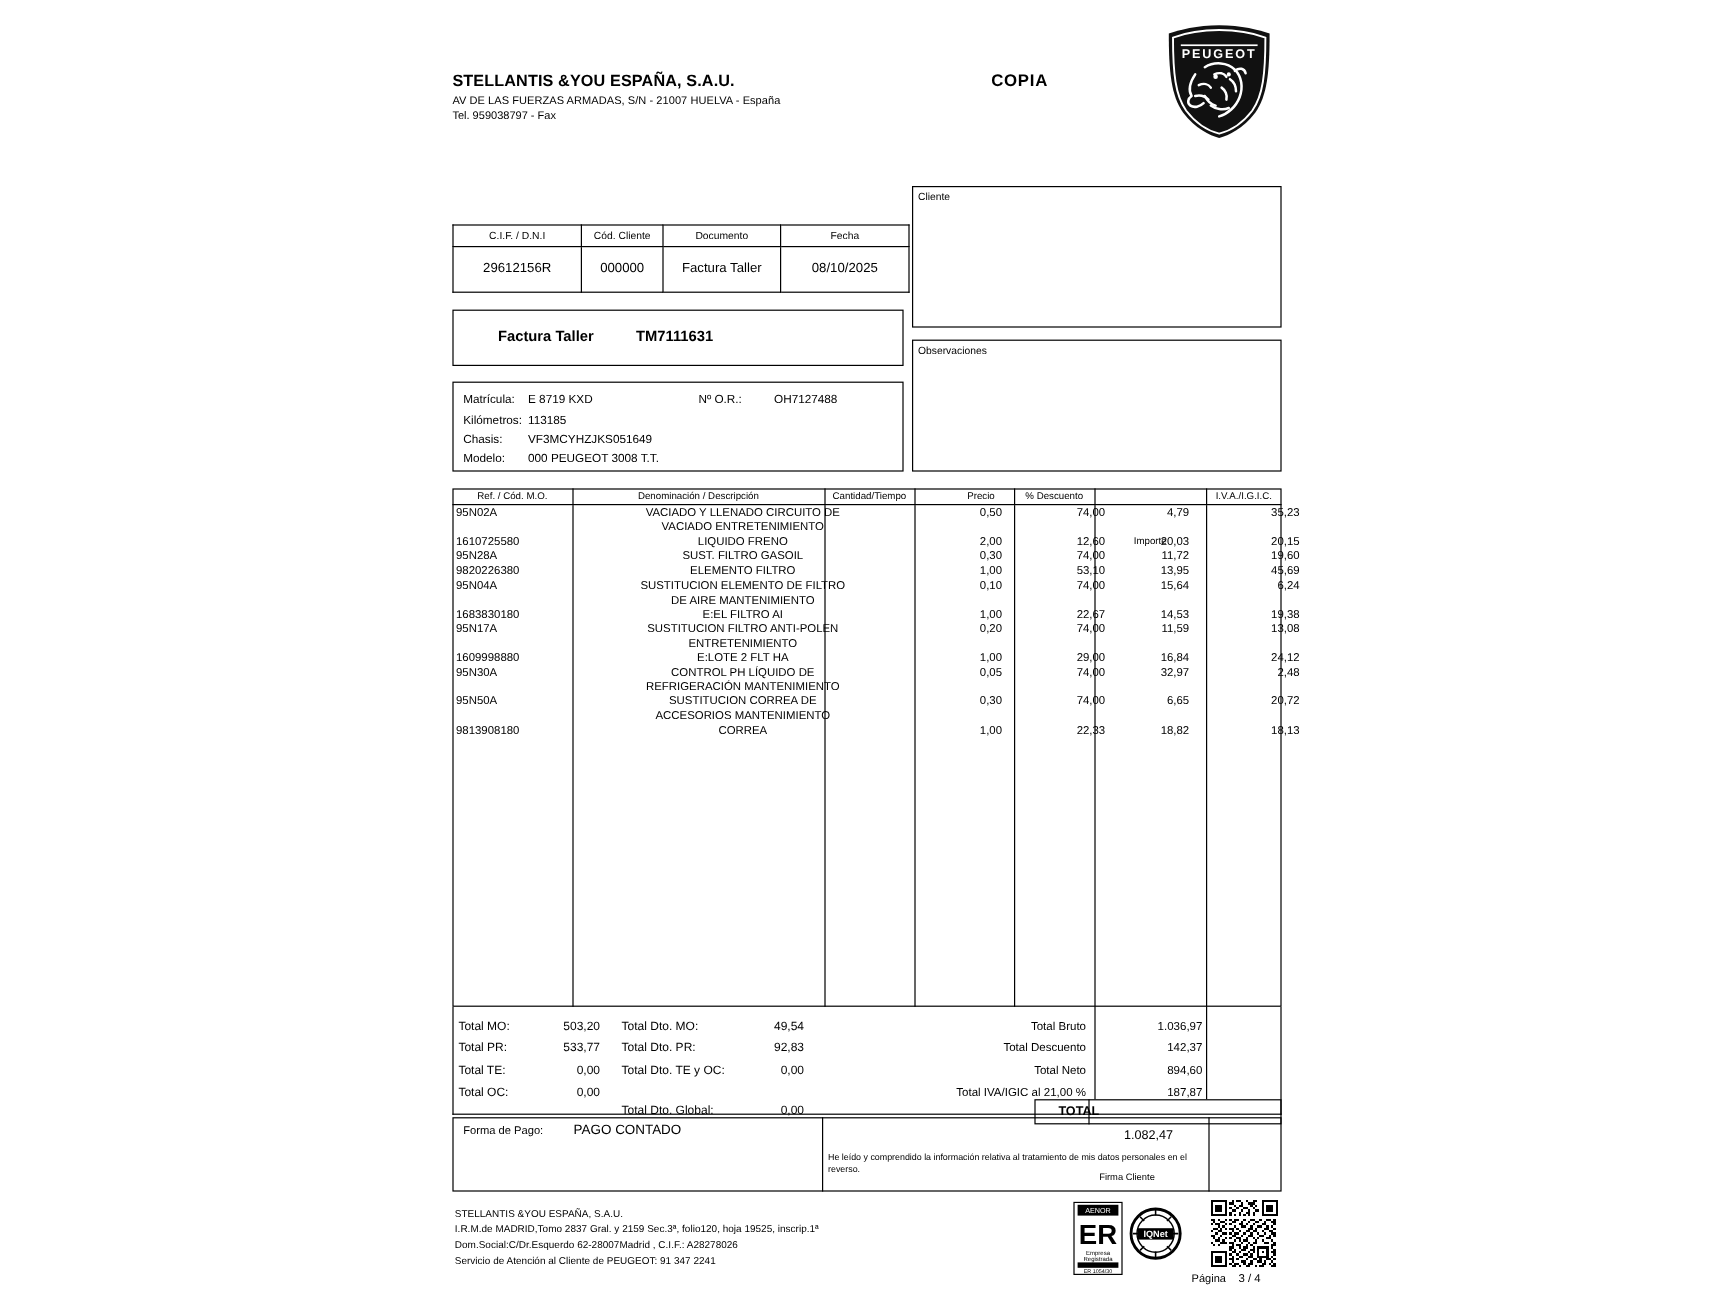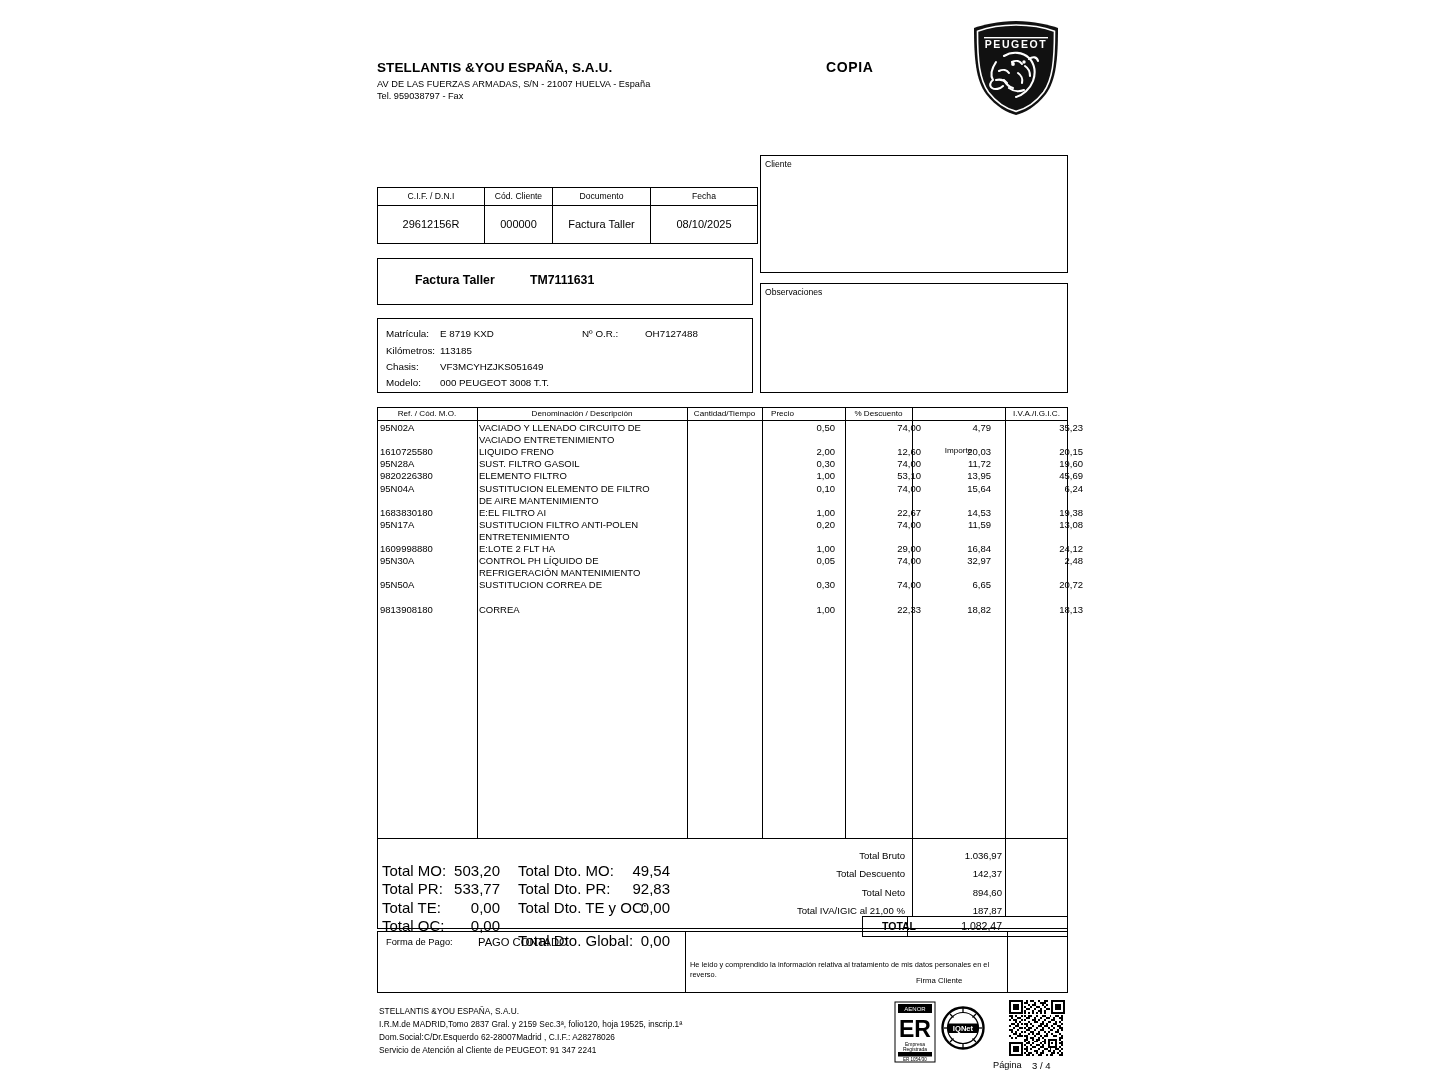--- a/index.html
+++ b/index.html
@@ -179,42 +179,41 @@
   }
   .irow {
     position: absolute;
     left: 0;
     width: 691px;
     height: 12.1px;
     font-size: 9.5px;
     line-height: 12.1px;
   }
   .c-ref  { position: absolute; left: 3px;   width: 95px;  text-align: left; }
-  .c-desc { position: absolute; left: 102px; width: 280px; text-align: left; }
+  .c-desc { position: absolute; left: 102px; width: 280px; text-align: center; }
   .c-qty  { position: absolute; left: 386px; width: 72px;  text-align: right; }
   .c-pre  { position: absolute; left: 466px; width: 78px;  text-align: right; }
   .c-dto  { position: absolute; left: 552px; width: 62px;  text-align: right; }
   .c-imp  { position: absolute; left: 622px; width: 84px;  text-align: right; }
 
   
   .tot-frame {
     position: absolute;
     left: 377px;
     top: 839px;
     width: 691px;
     height: 90px;
     border: 1px solid #000;
     border-top: none;
     box-sizing: border-box;
   }
   .tot-txt {
     position: absolute;
-    font-size: 15px;
+    font-size: 10px;
     white-space: nowrap;
-    margin-top: 12px;
   }
   .tot-right-lbl {
     position: absolute;
     font-size: 9.6px;
     text-align: right;
     white-space: nowrap;
   }
   .tot-right-val {
     position: absolute;
     font-size: 9.6px;
@@ -243,23 +242,23 @@
     top: 920px;
     width: 40px;
     text-align: center;
     font-size: 10.5px;
     font-weight: bold;
     margin-left: 14px;
   }
   .total-val {
     position: absolute;
     left: 912px;
-    top: 920px;
+    top: 940px;
     width: 90px;
-    text-align: right;
+    text-align: center;
     font-size: 10.5px;
   }
 
   
   .pay-frame {
     position: absolute;
     left: 377px;
     top: 931px;
     width: 691px;
     height: 62px;
@@ -395,21 +394,21 @@
   <div class="boxlabel cli-lbl">Cliente</div>
   <div class="box obs-box"></div>
   <div class="boxlabel obs-lbl">Observaciones</div>
 
   <div class="items-frame"></div>
 
   <div class="items-head">
     <div class="hc" style="left:0px;   width:100px;">Ref. / Cód. M.O.</div>
     <div class="hc" style="left:100px; width:210px;">Denominación / Descripción</div>
     <div class="hc" style="left:310px; width:75px;">Cantidad/Tiempo</div>
-    <div class="hc" style="left:364px; width:83px;">Precio</div>
+    <div class="hc" style="left:399px; width:83px;">Precio</div>
     <div class="hc" style="left:468px; width:67px;">% Descuento</div>
     <div class="hc" style="left:535px; width:93px;margin-top:37px;">Importe</div>
     <div class="hc" style="left:628px; width:63px;">I.V.A./I.G.I.C.</div>
   </div>
 
   <div class="vline" style="left:477px; top:407px; height:14px;"></div>
   <div class="vline" style="left:687px; top:407px; height:14px;"></div>
   <div class="vline" style="left:762px; top:407px; height:14px;"></div>
   <div class="vline" style="left:845px; top:407px; height:14px;"></div>
   <div class="vline" style="left:912px; top:407px; height:14px;"></div>
@@ -527,20 +526,28 @@
         <span class="c-dto"></span>
         <span class="c-imp"></span>
       </div>
       <div class="irow" style="top: 158.3px;">
         <span class="c-ref">95N50A</span>
         <span class="c-desc">SUSTITUCION CORREA DE</span>
         <span class="c-qty">0,30</span>
         <span class="c-pre">74,00</span>
         <span class="c-dto">6,65</span>
         <span class="c-imp">20,72</span>
+      </div>
+      <div class="irow" style="top: 170.4px;">
+        <span class="c-ref"></span>
+        <span class="c-desc">ACCESORIOS MANTENIMIENTO</span>
+        <span class="c-qty"></span>
+        <span class="c-pre"></span>
+        <span class="c-dto"></span>
+        <span class="c-imp"></span>
       </div>
       <div class="irow" style="top: 182.5px;">
         <span class="c-ref">9813908180</span>
         <span class="c-desc">CORREA</span>
         <span class="c-qty">1,00</span>
         <span class="c-pre">22,33</span>
         <span class="c-dto">18,82</span>
         <span class="c-imp">18,13</span>
       </div>
     </div>

